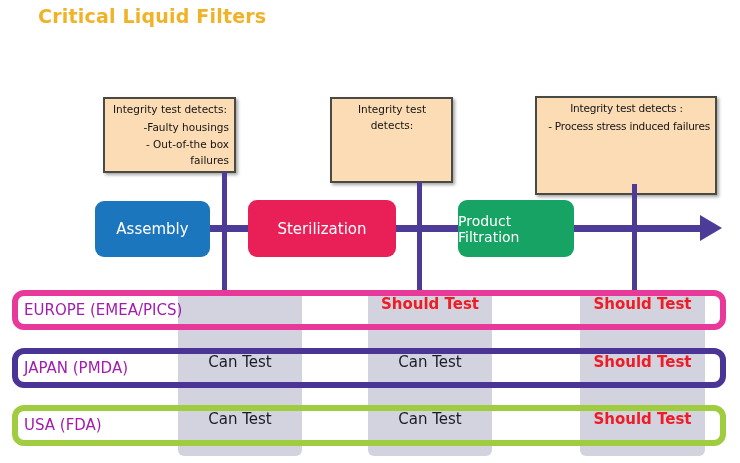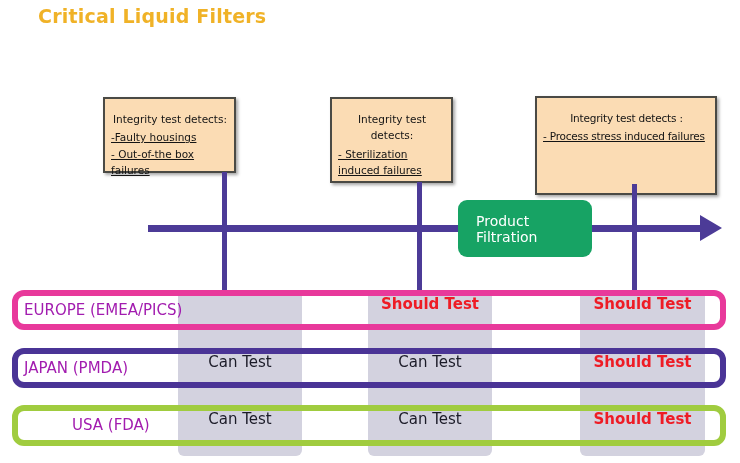--- a/index.html
+++ b/index.html
@@ -12,25 +12,25 @@
     font-size:19px;font-weight:bold;color:#F0B227;letter-spacing:.2px;margin-left:24px;
   }
   .subtitle{
     position:absolute;left:14px;top:30px;
     font-size:20px;color:#2173B6;
   }
   
   .callout{
     position:absolute;background:#FBDCB4;border:2px solid #4a4a45;
     box-shadow:2px 2px 3px rgba(0,0,0,.35);
-    color:#141414;font-size:10.5px;line-height:1.55;padding:12px 5px 4px 6px;
+    color:#141414;font-size:10.5px;line-height:1.55;padding:2px 5px 4px 6px;
     box-sizing:border-box;
   }
   .callout .co-head{text-align:center;margin-bottom:2px;}
-  .callout .co-item{text-align:left;text-decoration:underline;}
+  .callout .co-item{text-align:right;}
   .callout1{left:103px;top:97px;width:133px;height:76px;}
   .callout2{left:330px;top:97px;width:123px;height:86px;}
   .callout3{left:535px;top:96px;width:182px;height:99px;letter-spacing:-.2px;}
   
   .vline{position:absolute;width:5px;background:#4C3B97;}
   .vline1{left:222px;top:172px;height:119px;}
   .vline2{left:417px;top:182px;height:109px;}
   .vline3{left:632px;top:184px;height:107px;}
   .hline{position:absolute;left:148px;top:225px;width:556px;height:7px;background:#4C3B97;}
   .ahead{
@@ -38,35 +38,35 @@
     border-left:22px solid #4C3B97;border-top:13px solid transparent;border-bottom:13px solid transparent;
   }
   
   .step{
     position:absolute;border-radius:9px;color:#fff;
     display:flex;align-items:center;justify-content:center;
     font-size:15px;
   }
   .step1{left:95px;top:201px;width:115px;height:56px;background:#1B76BD;}
   .step2{left:248px;top:200px;width:148px;height:57px;background:#E92058;}
-  .step3{left:458px;top:200px;width:116px;height:57px;background:#17A364;font-size:14px;padding-left:18px;}
+  .step3{left:458px;top:200px;width:116px;height:57px;background:#17A364;font-size:14px;}
   
   .band{position:absolute;top:292px;height:164px;background:#D3D2DF;border-radius:0 0 6px 6px;z-index:1;}
   .band1{left:178px;width:124px;}
   .band2{left:368px;width:124px;}
   .band3{left:580px;width:125px;}
   
   .rrow{position:absolute;left:12px;width:714px;height:40px;border-radius:12px;border:6px solid;box-sizing:border-box;z-index:2;background:transparent;}
   .rowE{top:290px;border-color:#E8399B;}
   .rowJ{top:348px;border-color:#4A3496;}
   .rowU{top:405px;height:41px;border-color:#A0CC3F;}
   .rlabel{position:absolute;left:24px;z-index:3;font-size:15px;color:#a21caf;display:flex;align-items:center;height:40px;}
   .labE{top:290px;}
   .labJ{top:348px;}
-  .labU{top:405px;margin-left:48px;}
+  .labU{top:405px;}
   
   .cell{
     position:absolute;z-index:3;height:28px;display:flex;align-items:center;justify-content:center;
     font-size:15px;color:#1b1b28;
   }
   .cell.should{color:#EE1C25;font-weight:bold;}
   .cE{top:290px;}  .cJ{top:348px;}  .cU{top:405px;}
   .c1{left:178px;width:124px;}
   .c2{left:368px;width:124px;}
   .c3{left:580px;width:125px;}
@@ -78,33 +78,34 @@
 
   <div class="title">Critical Liquid Filters</div>
 
   <div class="callout callout1">
     <div class="co-head">Integrity test detects:</div>
     <div class="co-item">-Faulty housings</div>
     <div class="co-item">- Out-of-the box failures</div>
   </div>
   <div class="callout callout2">
     <div class="co-head">Integrity test detects:</div>
-    <div class="co-item">- Sterilization induced failures</div>
   </div>
   <div class="callout callout3">
     <div class="co-head">Integrity test detects :</div>
     <div class="co-item">- Process stress induced failures</div>
   </div>
 
   <div class="vline vline1"></div>
   <div class="vline vline2"></div>
   <div class="vline vline3"></div>
   <div class="hline"></div>
   <div class="ahead"></div>
 
+  <div class="step step1">Assembly</div>
+  <div class="step step2">Sterilization</div>
   <div class="step step3">Product Filtration</div>
 
   <div class="band band1"></div>
   <div class="band band2"></div>
   <div class="band band3"></div>
 
   <div class="rrow rowE"></div>
   <div class="rrow rowJ"></div>
   <div class="rrow rowU"></div>
 

